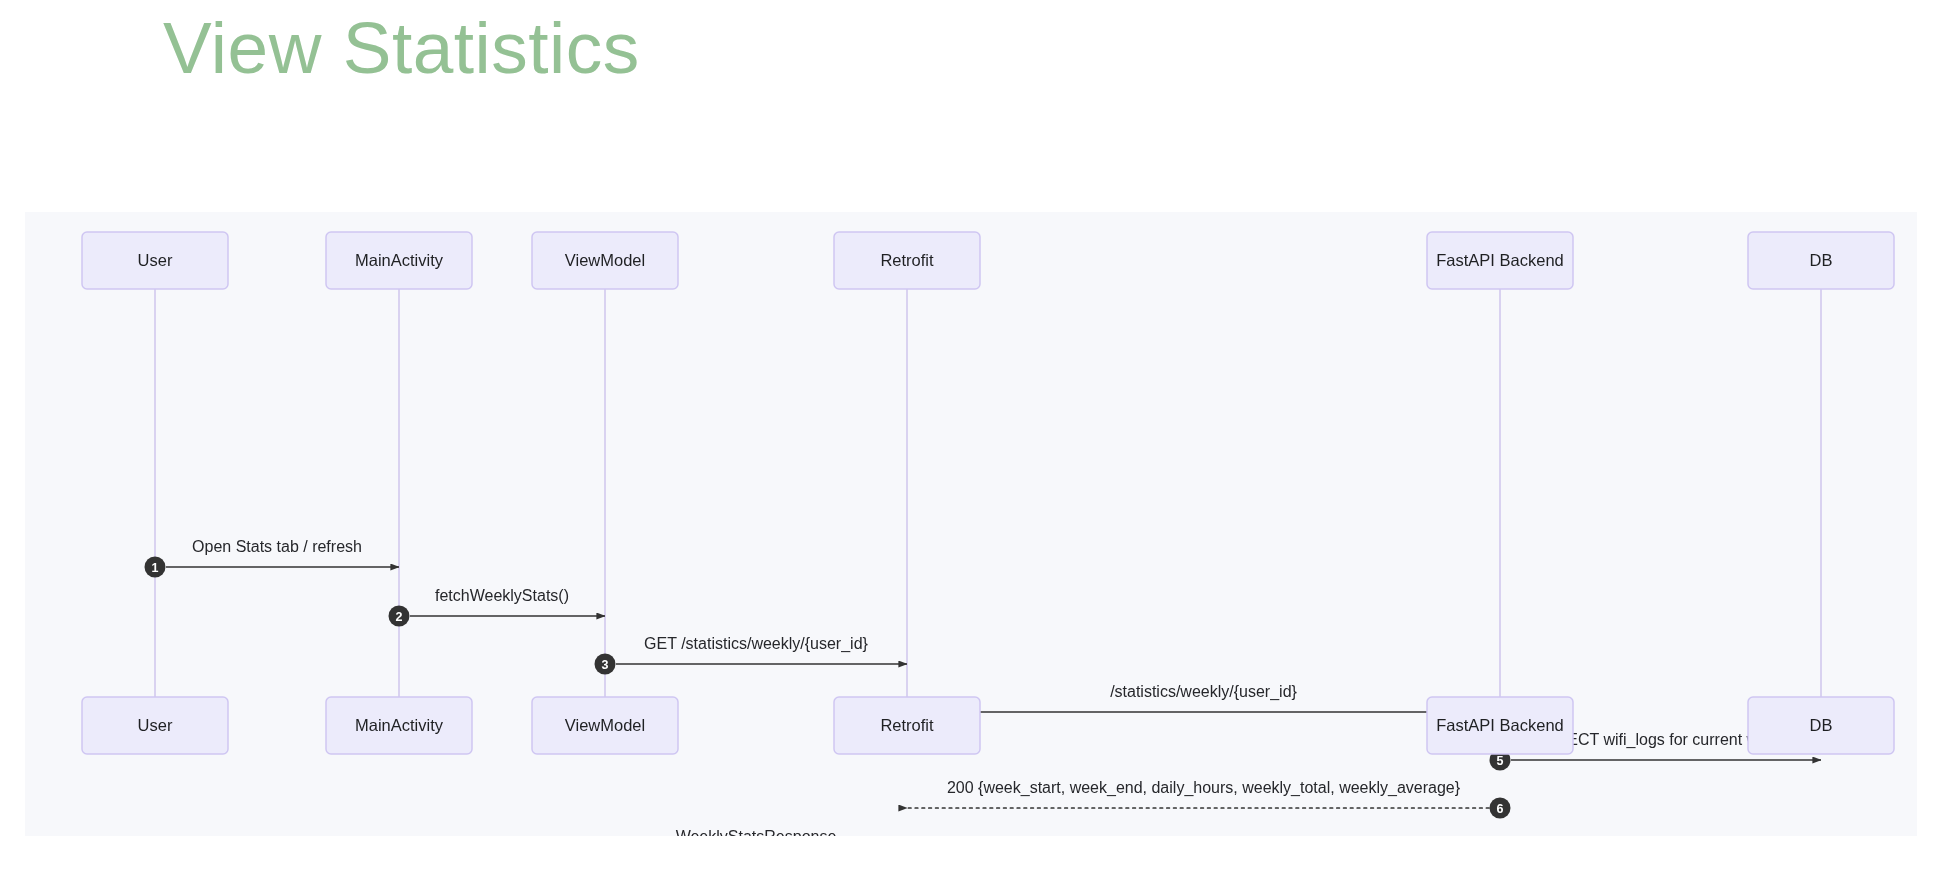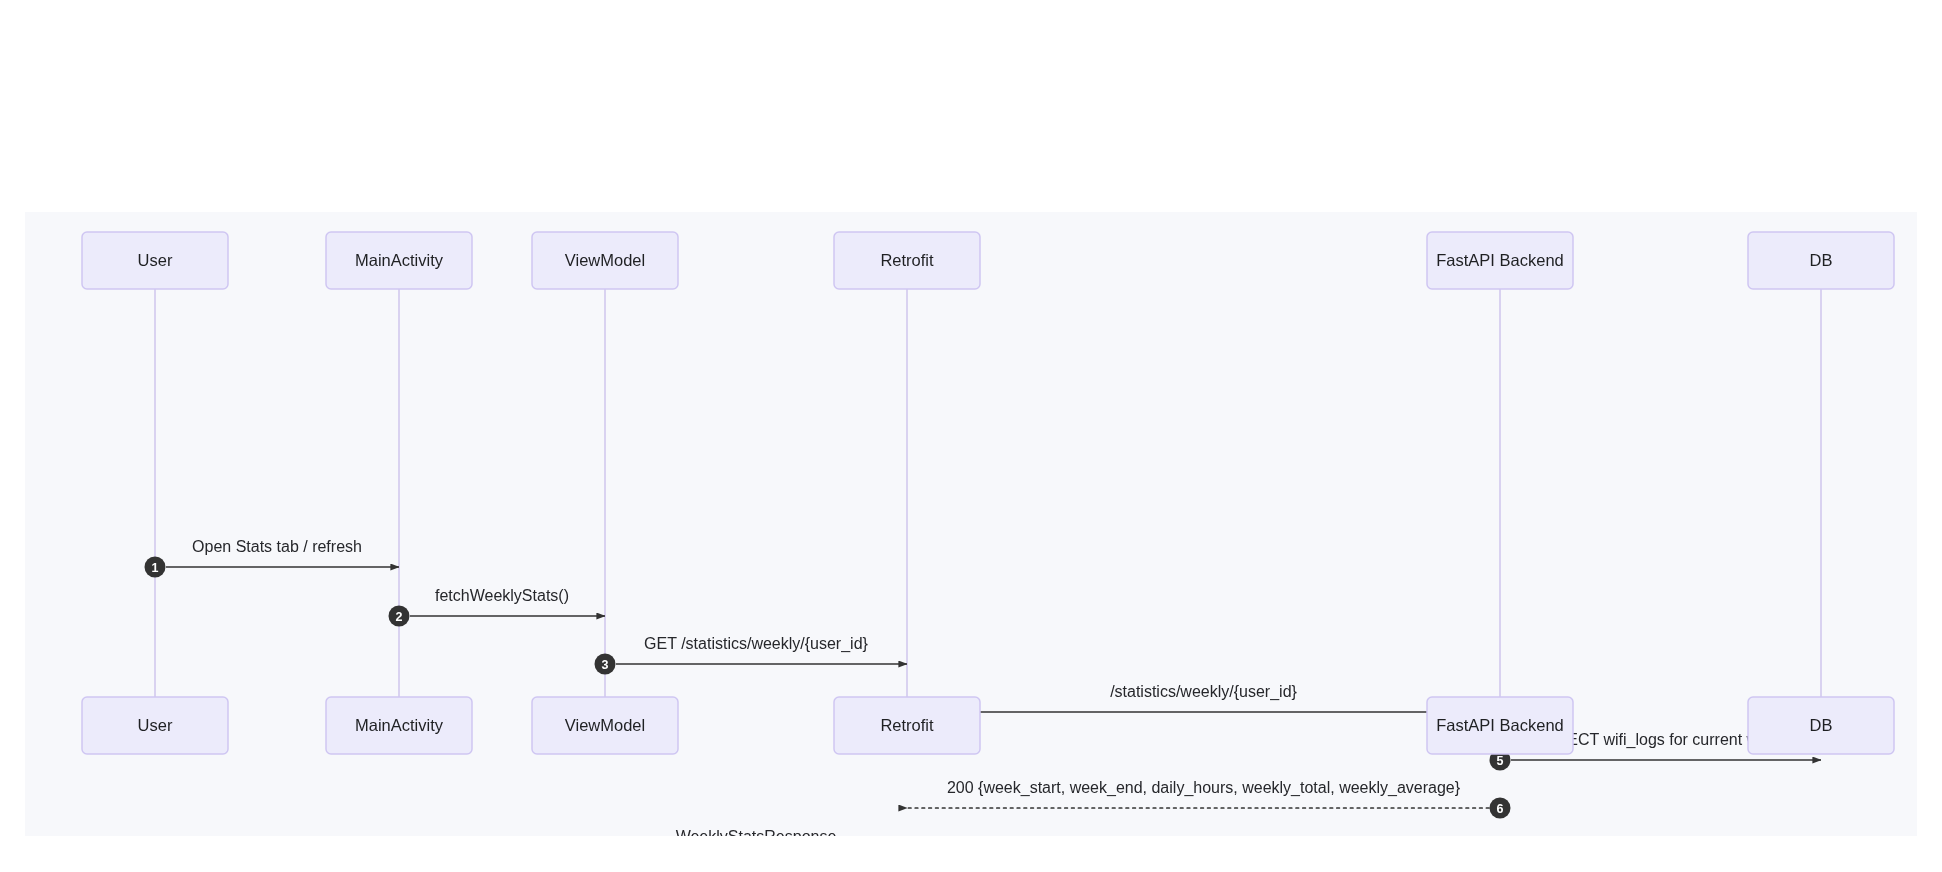--- a/index.html
+++ b/index.html
@@ -96,20 +96,21 @@
     fill: #ffffff;
     text-anchor: middle;
     dominant-baseline: central;
   }
 </style>
 </head>
 <body>
 
 <div id="page">
 
+  <div id="page-title">View Statistics</div>
 
   <div id="diagram-canvas">
     <svg id="diagram-svg" viewBox="0 0 1892 624" preserveAspectRatio="none">
       <defs>
         <marker id="arrowhead-solid" markerWidth="9" markerHeight="7" refX="8.6" refY="3.5" orient="auto" markerUnits="userSpaceOnUse">
           <path d="M0,0 L9,3.5 L0,7 z" fill="#333333"></path>
         </marker>
         <marker id="arrowhead-solid-left" markerWidth="9" markerHeight="7" refX="0.4" refY="3.5" orient="auto" markerUnits="userSpaceOnUse">
           <path d="M9,0 L0,3.5 L9,7 z" fill="#333333"></path>
         </marker>

